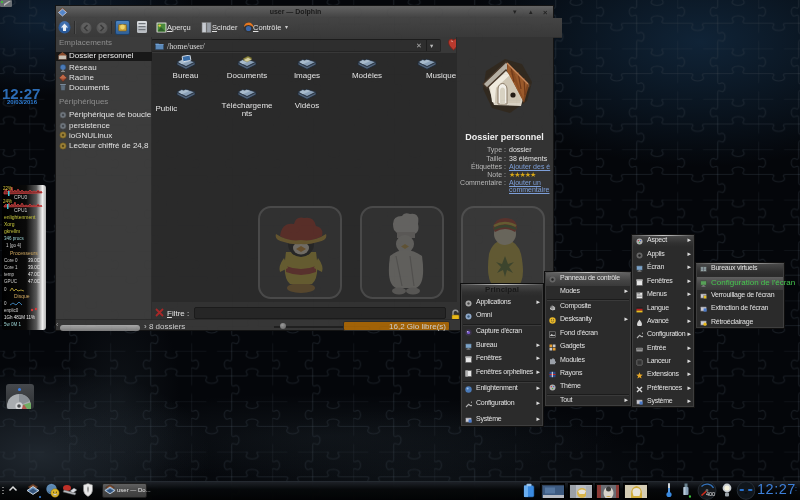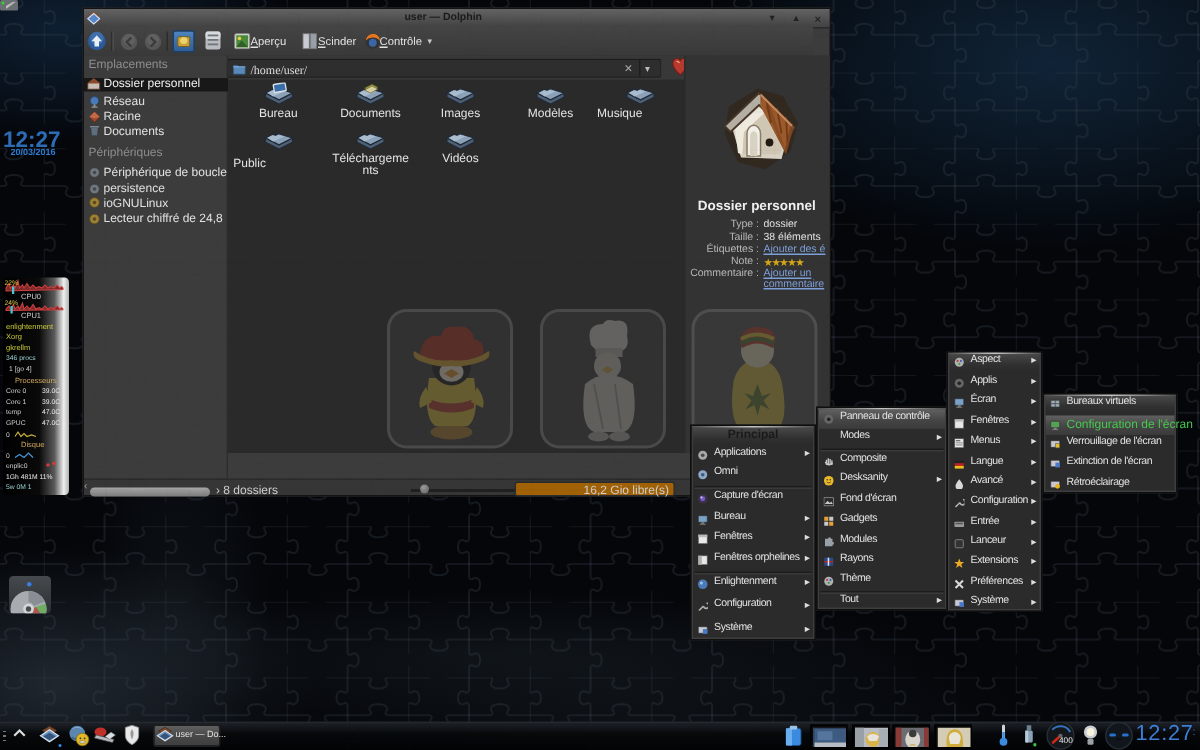--- a/index.html
+++ b/index.html
@@ -120,21 +120,21 @@
     <div class="tx" style="left:0;right:18px;top:2px;text-align:center;font-size:7px;font-weight:bold;color:#1a1a1a;">user — Dolphin</div>
     <div class="tx" style="left:457px;top:1.5px;font-size:7px;color:#222;">▾</div>
     <div class="tx" style="left:473px;top:1.5px;font-size:7px;color:#222;">▴</div>
     <div class="tx" style="left:487px;top:1.5px;font-size:7.5px;color:#222;font-weight:bold;">×</div>
   </div>
   <svg class="abs" style="left:2px;top:1px" width="9" height="10" viewBox="0 0 9 10">
     <path d="M0.5,4 L4.5,0.5 L8.5,4 L4.5,7.5 Z" fill="#7a5236"></path>
     <path d="M0.5,5.5 L4.5,2 L8.5,5.5 L4.5,9 Z" fill="#5588cc" stroke="#dde" stroke-width="0.7"></path>
   </svg>
 
-  <div class="abs" style="left:0;top:12px;width:486px;height:19px;background:linear-gradient(180deg,#444444,#393939);border-bottom:1px solid #2e2e2e;">
+  <div class="abs" style="left:0;top:12px;width:486px;height:19px;background:linear-gradient(180deg,#444444,#393939);border-bottom:1px solid #2e2e2e;padding-left:20px;">
 
     <svg class="abs" style="left:2px;top:3px" width="13" height="13" viewBox="0 0 13 13">
       <circle cx="6.5" cy="6.5" r="6" fill="#2a5a9a"></circle>
       <circle cx="6.5" cy="4.5" r="4.5" fill="#4878b8" opacity="0.7"></circle>
       <path d="M6.5,2.5 L10,6.5 H8 V10 H5 V6.5 H3 Z" fill="#e8eef4"></path>
     </svg>
     <div class="abs" style="left:18px;top:3px;width:1px;height:13px;background:#2d2d2d"></div>
     <div class="abs" style="left:19px;top:3px;width:1px;height:13px;background:#4e4e4e"></div>
 
     <svg class="abs" style="left:24px;top:3.5px" width="12" height="12" viewBox="0 0 12 12">
@@ -250,20 +250,31 @@
       <circle cx="4" cy="4" r="3.2" fill="#9c8038" stroke="#5e4c14" stroke-width="0.5"></circle>
         <circle cx="4" cy="4" r="1.2" fill="#584a1c"></circle>
     </svg>
     <div class="tx" style="left:13px;top:135.2px;font-size:8px;">Lecteur chiffré de 24,8</div>
   </div>
 
   <div class="abs" style="left:96px;top:47px;width:304px;height:249px;background:#2a2a2a;"></div>
 
   <div class="abs" style="left:400px;top:31px;width:97px;height:265px;background:#333333;border-left:1px solid #2a2a2a;box-sizing:border-box;"></div>
 
+  <div class="abs" style="left:96px;top:296px;width:401px;height:17px;background:#323232;">
+    <svg class="abs" style="left:3px;top:6px" width="9" height="9" viewBox="0 0 9 9">
+      <path d="M1,1 L8,8 M8,1 L1,8" stroke="#a82828" stroke-width="1.8"></path>
+    </svg>
+    <div class="tx" style="left:15px;top:6.5px;font-size:8px;"><span style="text-decoration:underline">F</span>iltre :</div>
+    <div class="abs" style="left:42px;top:4.5px;width:252px;height:12px;background:#262626;border:1px solid #1b1b1b;border-radius:2px;box-sizing:border-box;"></div>
+    <svg class="abs" style="left:299px;top:7px" width="9" height="12" viewBox="0 0 9 12">
+      <path d="M2,6 V4 a2.5,2.5 0 0 1 5,-0.5" stroke="#999" stroke-width="1.4" fill="none"></path>
+      <rect x="1" y="6" width="7" height="5.5" rx="0.8" fill="#e8b818" stroke="#8a6a0a" stroke-width="0.5"></rect>
+    </svg>
+  </div>
 
   <div class="abs" style="left:0;top:313px;width:497px;height:11px;background:#363636;border-top:1px solid #2b2b2b;box-sizing:border-box;">
     <div class="tx" style="left:0px;top:1px;font-size:7px;color:#9a9a9a;">‹</div>
       <div class="abs" style="left:4px;top:5px;width:80px;height:6px;background:linear-gradient(180deg,#a8a8a8,#7a7a7a);border-radius:3px;"></div>
     <div class="tx" style="left:88px;top:1.5px;font-size:8px;color:#cfcfcf;">› 8 dossiers</div>
     <div class="abs" style="left:218px;top:6px;width:83px;height:1.6px;background:#202020;"></div>
     <div class="abs" style="left:224px;top:3px;width:6px;height:6px;background:radial-gradient(circle at 40% 35%,#9a9a9a,#5f5f5f);border-radius:50%;"></div>
     <div class="abs" style="left:287px;top:0.5px;width:107px;height:10px;background:#a16207;border:1px solid #2c2c2c;border-radius:2px;box-sizing:border-box;">
       <div class="tx" style="right:3px;top:0.5px;font-size:8px;color:#cfcfcf;">16,2 Gio libre(s)</div>
     </div>
@@ -324,21 +335,21 @@
       <path d="M1,7 L10,11.5 L19,7 L19,9.8 L10,14.3 L1,9.8 Z" fill="#4e6076" stroke="#202a36" stroke-width="0.8"></path>
       <path d="M1,7 L5.5,4.6 L7.8,5.2 L9.8,4.2 L19,7 L10,11.5 Z" fill="#8ba1b8" stroke="#202a36" stroke-width="0.8"></path>
       <path d="M2.5,6.9 L5.7,5.2 L7.8,5.7 L9.7,4.8 L13.5,6 L6,9.3 Z" fill="#a9bccd"></path>
       </svg>
 <div class="tx" style="left:281.0px;top:65.8px;width:60px;text-align:center;font-size:8px;color:#e4e4e4;white-space:normal;line-height:7.5px;">Modèles</div>
 <svg class="abs" style="left:361.0px;top:49.0px" width="20" height="15" viewBox="0 0 20 15">
       <path d="M1,7 L10,11.5 L19,7 L19,9.8 L10,14.3 L1,9.8 Z" fill="#4e6076" stroke="#202a36" stroke-width="0.8"></path>
       <path d="M1,7 L5.5,4.6 L7.8,5.2 L9.8,4.2 L19,7 L10,11.5 Z" fill="#8ba1b8" stroke="#202a36" stroke-width="0.8"></path>
       <path d="M2.5,6.9 L5.7,5.2 L7.8,5.7 L9.7,4.8 L13.5,6 L6,9.3 Z" fill="#a9bccd"></path>
       </svg>
-<div class="tx" style="left:342px;top:65.8px;width:60px;text-align:left;font-size:8px;color:#e4e4e4;white-space:normal;line-height:7.5px;">Musique</div>
+<div class="tx" style="left:355px;top:65.8px;width:60px;text-align:center;font-size:8px;color:#e4e4e4;white-space:normal;line-height:7.5px;">Musique</div>
 <svg class="abs" style="left:119.5px;top:79.0px" width="20" height="15" viewBox="0 0 20 15">
       <path d="M1,7 L10,11.5 L19,7 L19,9.8 L10,14.3 L1,9.8 Z" fill="#4e6076" stroke="#202a36" stroke-width="0.8"></path>
       <path d="M1,7 L5.5,4.6 L7.8,5.2 L9.8,4.2 L19,7 L10,11.5 Z" fill="#8ba1b8" stroke="#202a36" stroke-width="0.8"></path>
       <path d="M2.5,6.9 L5.7,5.2 L7.8,5.7 L9.7,4.8 L13.5,6 L6,9.3 Z" fill="#a9bccd"></path>
       </svg>
 <div class="tx" style="left:99.5px;top:99px;width:60px;text-align:left;font-size:8px;color:#e4e4e4;white-space:normal;line-height:7.5px;">Public</div>
 <svg class="abs" style="left:181.0px;top:79.0px" width="20" height="15" viewBox="0 0 20 15">
       <path d="M1,7 L10,11.5 L19,7 L19,9.8 L10,14.3 L1,9.8 Z" fill="#4e6076" stroke="#202a36" stroke-width="0.8"></path>
       <path d="M1,7 L5.5,4.6 L7.8,5.2 L9.8,4.2 L19,7 L10,11.5 Z" fill="#8ba1b8" stroke="#202a36" stroke-width="0.8"></path>
       <path d="M2.5,6.9 L5.7,5.2 L7.8,5.7 L9.7,4.8 L13.5,6 L6,9.3 Z" fill="#a9bccd"></path>

